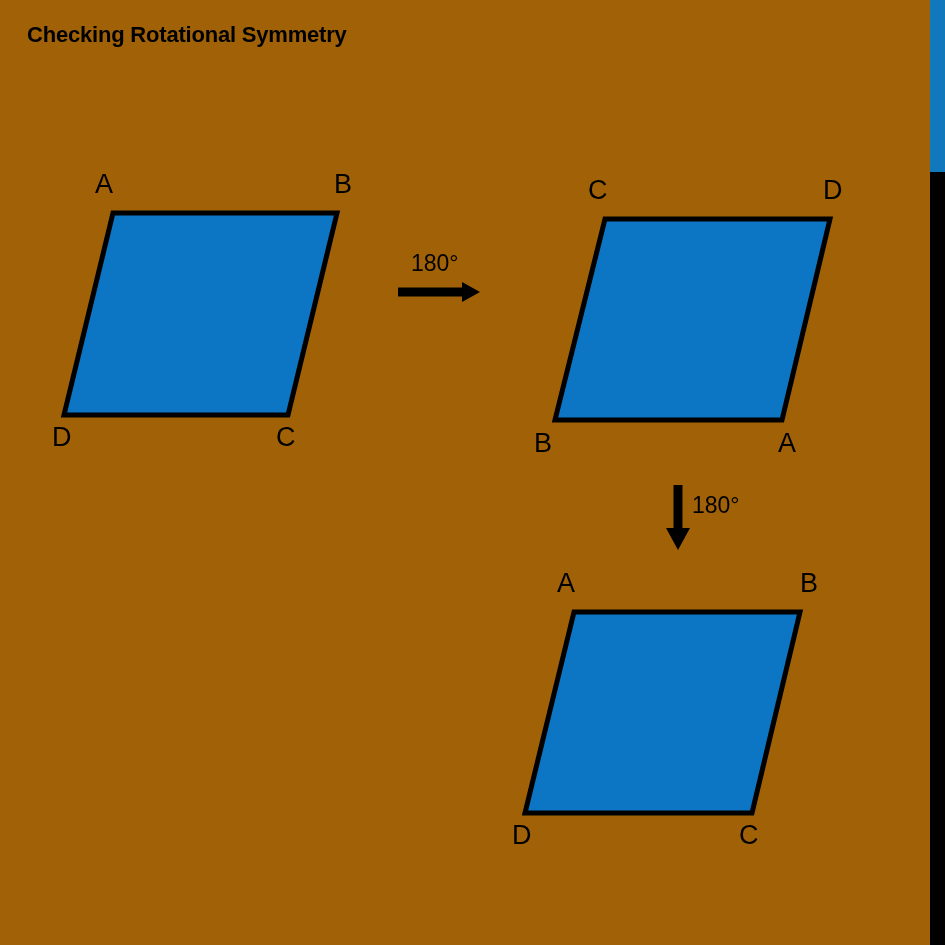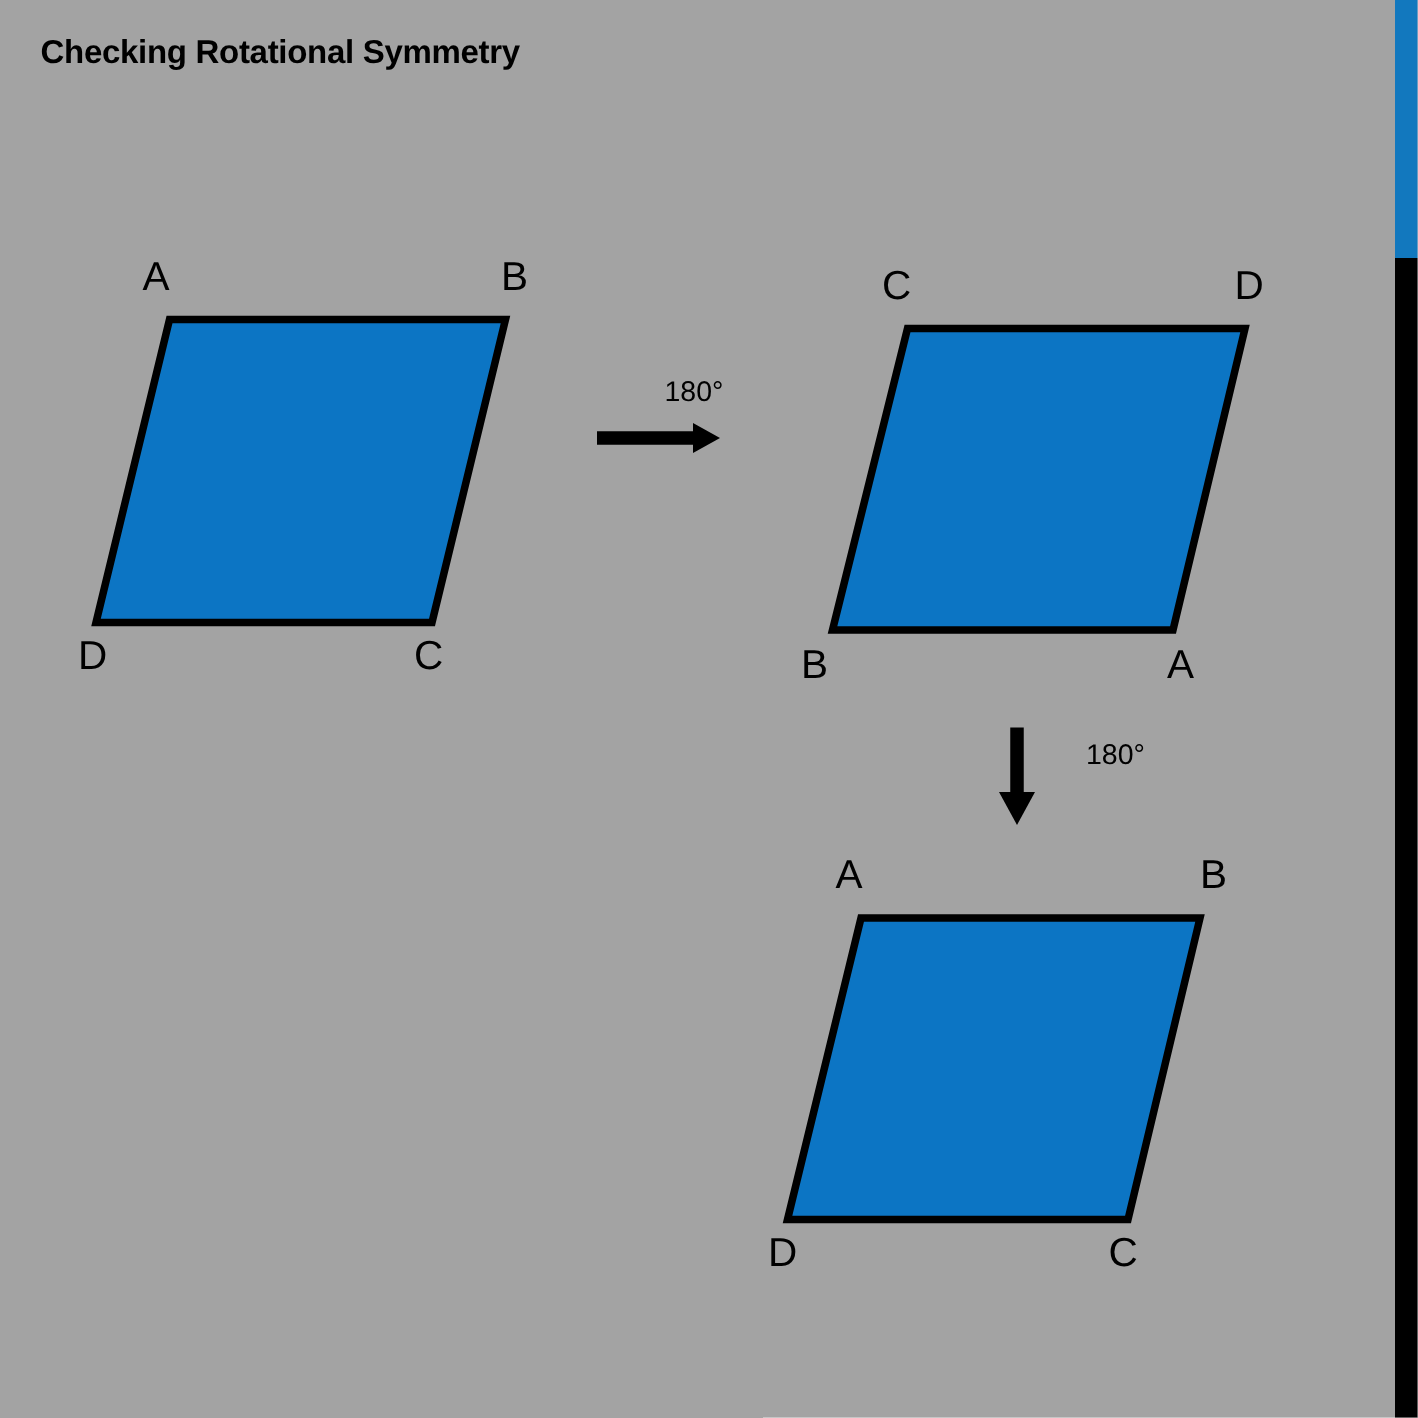--- a/index.html
+++ b/index.html
@@ -67,31 +67,30 @@
   }
   .vertex-label {
     position: absolute;
     font-size: 27px;
     color: #000000;
     line-height: 1;
     white-space: nowrap;
   }
   .rotation-label {
     position: absolute;
-    font-size: 19px;
+    font-size: 23px;
     color: #000000;
     line-height: 1;
     white-space: nowrap;
-    margin-left: 32px;
   }
 </style>
 </head>
 <body>
 
-<div id="page" style="background: #a3a3a3;">
+<div id="page" style="background: #a16207;">
 
   <div class="page-title">Checking Rotational Symmetry</div>
 
 
   <div class="edge-bar edge-bar-blue" style="background: rgb(18, 120, 190);"></div>
   <div class="edge-bar edge-bar-black" style="background: rgb(0, 0, 0);"></div>
 
   <svg id="figure-layer" viewBox="0 0 945 945" width="945" height="945">
 
     <polygon fill="#0C75C4" stroke="#000000" stroke-width="5" stroke-linejoin="miter" points="113,213 337,213 288,415 64,415"></polygon>

